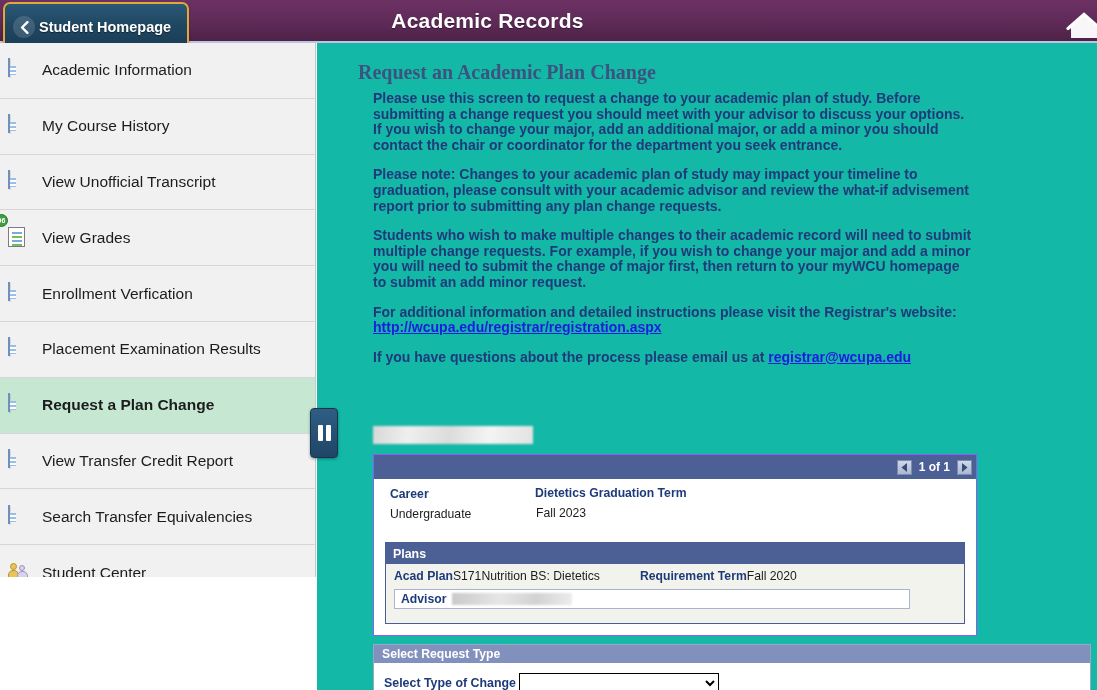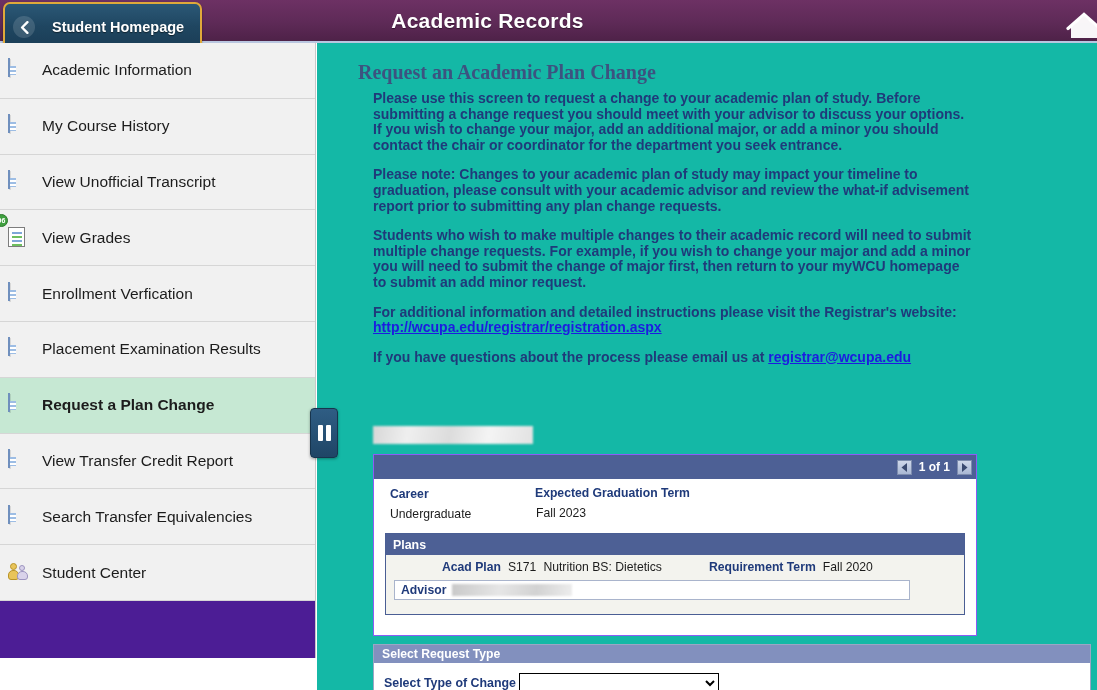--- a/index.html
+++ b/index.html
@@ -26,21 +26,21 @@
     color: #ffffff;
     font-size: 21px;
     font-weight: bold;
     letter-spacing: .2px;
     text-shadow: 0 1px 1px rgba(0,0,0,.45);
   }
   #back-button {
     position: absolute; left: 3px; top: 2px;
     height: 50px;
     padding: 0 16px 0 8px;
-    display: flex; align-items: center; gap: 17px;
+    display: flex; align-items: center; gap: 4px;
     background: linear-gradient(180deg, #2b5876 0%, #1f4661 48%, #1a3c55 100%);
     border: 2px solid #e0a93a;
     border-radius: 7px;
     box-shadow: 0 1px 2px rgba(0,0,0,.4);
     cursor: pointer;
   }
   #back-chevron {
     width: 22px; height: 22px; border-radius: 50%;
     background: rgba(255,255,255,.14);
     display: flex; align-items: center; justify-content: center;
@@ -54,22 +54,22 @@
   }
   #home-icon {
     position: absolute; right: 0px; top: 8px;
     width: 44px; height: 36px; overflow: hidden;
     cursor: pointer;
   }
 
   
   #sidebar {
     position: absolute; left: 0; top: 43px;
-    width: 316px; height: 615px;
-    background: #4c1d95;
+    width: 316px; height: 534px;
+    background: #3b82f6;
     border-right: 1px solid #c8c8c8;
     overflow: hidden;
   }
   .nav-item {
     position: relative;
     height: 55.8px;
     display: flex; align-items: center;
     padding-left: 8px;
     border-bottom: 1px solid #d6d6d6;
     background: #f1f1f1;
@@ -205,21 +205,21 @@
   #career-row {
     position:absolute; left:0; top:24px; width:100%;
   }
   .fld-label {
     color:#1f3a7a; font-size:12.2px; font-weight:bold;
   }
   .fld-value {
     color:#1c1c1c; font-size:12.2px;
   }
   #plans-box {
-    position:absolute; left:11px; top:78px;
+    position:absolute; left:11px; top:87px;
     width: 580px; height: 82px;
     border: 1px solid #4a5e94;
     background:#f3f3ee;
   }
   #plans-head {
     height:21px; background:#4d6095;
     color:#ffffff; font-size:12.4px; font-weight:bold;
     display:flex; align-items:center; padding-left:7px;
   }
   #advisor-box {
@@ -362,27 +362,27 @@
       <div class="pgbtn">
         <svg width="7" height="9" viewBox="0 0 7 9" aria-hidden="true">
             <path d="M1 0 L1 9 L6.5 4.5 Z" fill="#3a4a70"></path>
           </svg>
       </div>
     </div>
 
     <div id="career-row">
       <div style="position:absolute; left:16px; top:8px;" class="fld-label">Career</div>
       <div style="position:absolute; left:16px; top:28px;" class="fld-value">Undergraduate</div>
-      <div style="position:absolute; left:161px; top:7px;" class="fld-label">Expected Graduation Term</div>
+      <div style="position:absolute; left:161px; top:7px;" class="fld-label">Dietetics Graduation Term</div>
       <div style="position:absolute; left:162px; top:27px;" class="fld-value">Fall 2023</div>
     </div>
 
     <div id="plans-box">
       <div id="plans-head">Plans</div>
-      <div style="position:absolute; left:8px; top:26px; display:flex; align-items:center; gap:7px;margin-left:48px;">
+      <div style="position:absolute; left:8px; top:26px; display:flex; align-items:center; ">
         <span class="fld-label">Acad Plan</span>
         <span class="fld-value">S171</span>
         <span class="fld-value">Nutrition BS: Dietetics</span>
         <span class="fld-label" style="margin-left:40px;text-align:center;">Requirement Term</span>
         <span class="fld-value">Fall 2020</span>
       </div>
       <div id="advisor-box">
         <span class="fld-label">Advisor</span>
         <span id="advisor-redaction"></span>
       </div>

